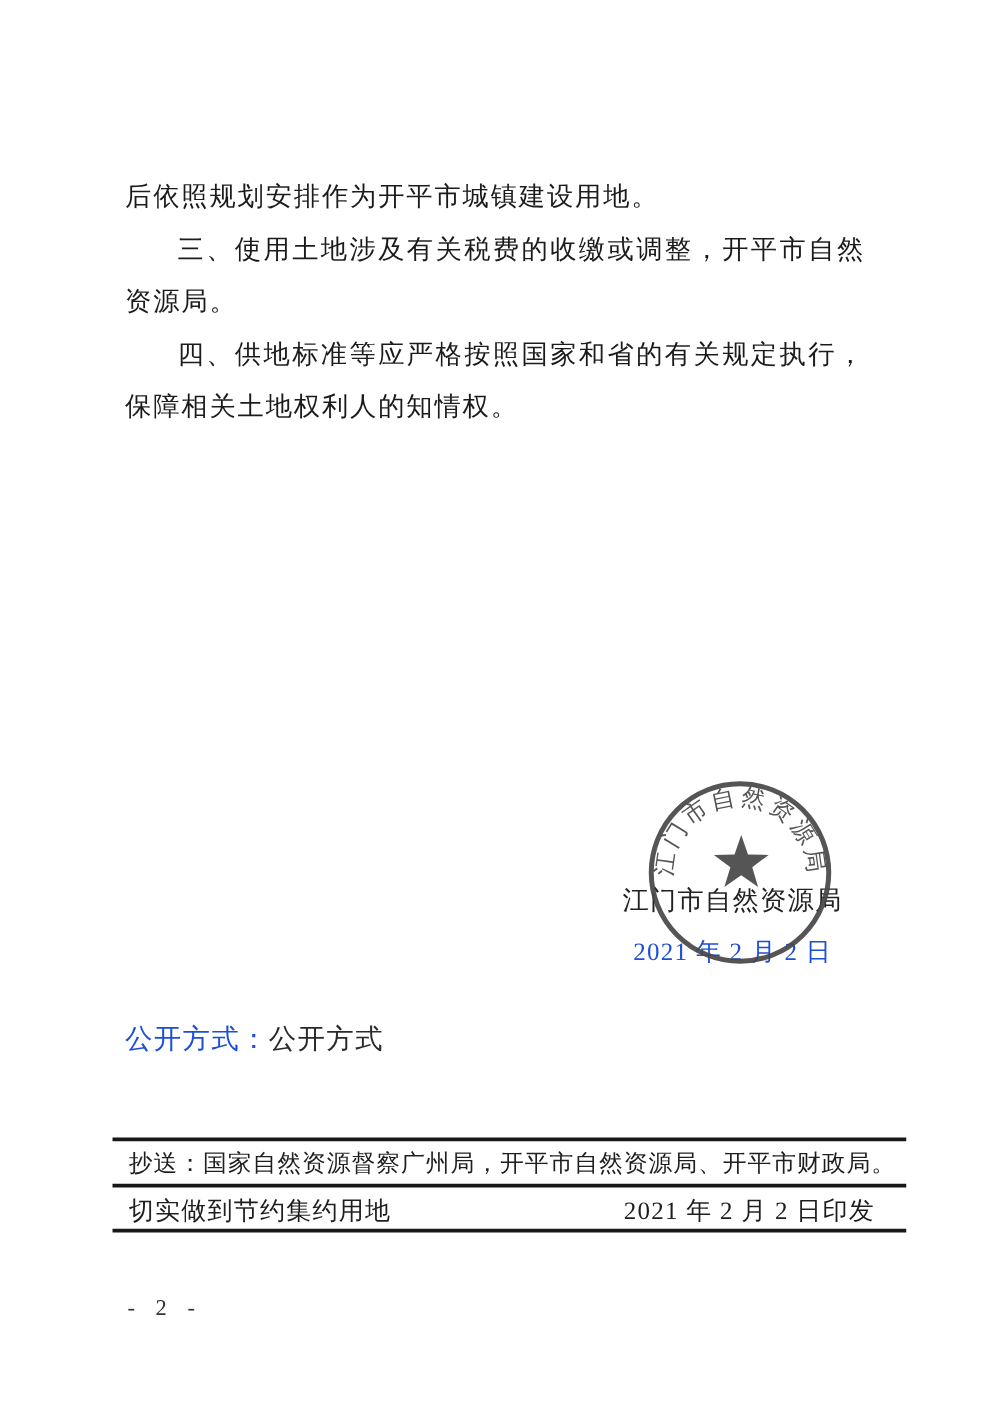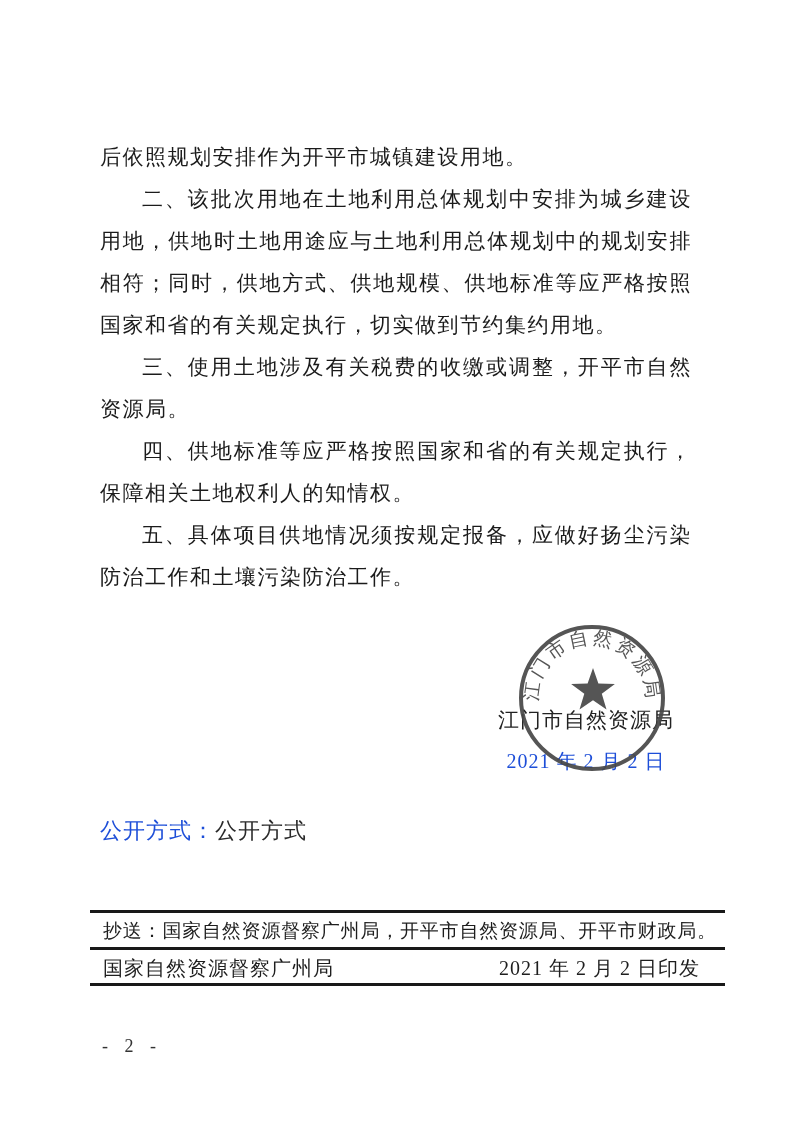--- a/index.html
+++ b/index.html
@@ -125,24 +125,22 @@
     color: #333333;
   }
 </style>
 </head>
 <body>
 
 <div class="page">
 
   <div class="body-text">
     <p>后依照规划安排作为开平市城镇建设用地。</p>
-    <p class="indent">二、该批次用地在土地利用总体规划中安排为城乡建设用地，供地时土地用途应与土地利用总体规划中的规划安排相符；同时，供地方式、供地规模、供地标准等应严格按照国家和省的有关规定执行，切实做到节约集约用地。</p>
     <p class="indent">三、使用土地涉及有关税费的收缴或调整，开平市自然资源局。</p>
     <p class="indent">四、供地标准等应严格按照国家和省的有关规定执行，保障相关土地权利人的知情权。</p>
-    <p class="indent">五、具体项目供地情况须按规定报备，应做好扬尘污染防治工作和土壤污染防治工作。</p>
   </div>
 
   <div class="signature-name">江门市自然资源局</div>
   <div class="signature-date">2021 年 2 月 2 日</div>
 
   <svg class="seal-svg" viewBox="0 0 154 154">
     <circle cx="77" cy="77" r="71" fill="none" stroke="#474747" stroke-width="4"></circle>
     <polygon fill="#474747" points="78,47 83.4,62.6 99.9,62.9 86.8,72.8 91.5,88.6 78,79.2 64.5,88.6 69.3,72.8 56.1,62.9 72.6,62.6"></polygon>
     <defs>
       <path id="seal-arc" d="M 24.8 91 A 54 54 0 1 1 129.2 91" fill="none"></path>
@@ -153,20 +151,20 @@
   </svg>
 
   <div class="disclosure">
     <span class="label">公开方式：</span><span class="value">公开方式</span>
   </div>
 
   <div class="rule rule-1"></div>
   <div class="footer-cc">抄送：国家自然资源督察广州局，开平市自然资源局、开平市财政局。</div>
   <div class="rule rule-2"></div>
   <div class="footer-office-row">
-    <span>国家自然资源督察广州局</span>
+    <span>切实做到节约集约用地</span>
     <span>2021 年 2 月 2 日印发</span>
   </div>
   <div class="rule rule-3"></div>
 
   <div class="page-number">- 2 -</div>
 
 </div>
 
 </body></html>

